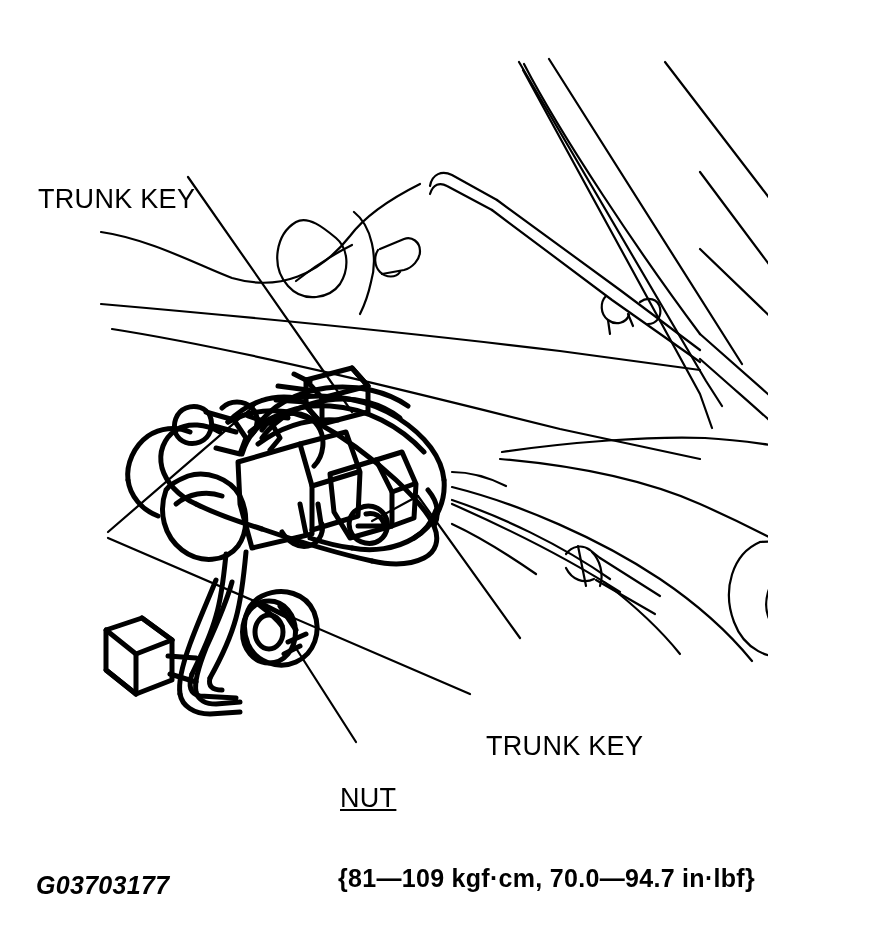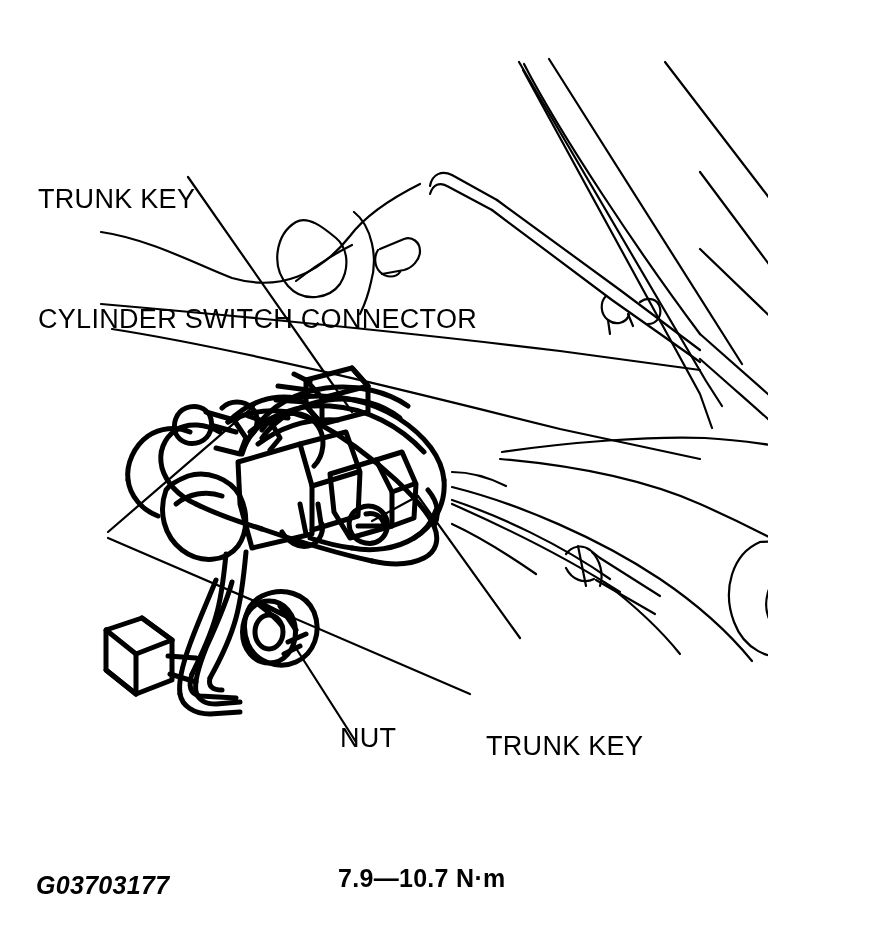--- a/index.html
+++ b/index.html
@@ -45,21 +45,22 @@
   #label-switch-connector {
     left: 38px;
     top: 65px;
   }
   #label-trunk-key-cylinder {
     left: 486px;
     top: 612px;
   }
   #label-nut {
     left: 340px;
-    top: 684px;
+    top: 744px;
+    text-decoration: underline;
   }
   #label-torque {
     left: 338px;
     top: 754px;
   }
   #label-figure-id {
     left: 36px;
     top: 836px;
     font-size: 25px;
     font-weight: 700;
@@ -263,29 +264,27 @@
         <path d="M288 608 L306 600"></path>
         <path d="M284 620 L300 612"></path>
         <path d="M258 570 C266 576 276 584 282 592"></path>
       </g>
 
     </g>
   </svg>
 
   <div class="label-text" id="label-switch-connector">
     <div>TRUNK KEY</div>
-    <div>CYLINDER SWITCH CONNECTOR</div>
   </div>
 
   <div class="label-text" id="label-trunk-key-cylinder">
     <div>TRUNK KEY</div>
   </div>
 
   <div class="label-text" id="label-nut">NUT</div>
 
   <div class="label-text bold" id="label-torque">
-    <div>7.9—10.7 N·m</div>
     <div>{81—109 kgf·cm, 70.0—94.7 in·lbf}</div>
   </div>
 
   <div class="label-text" id="label-figure-id">G03703177</div>
 
 </div>
 
 </body></html>

